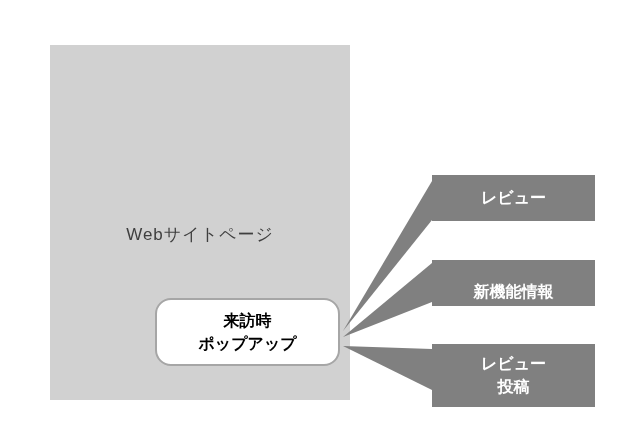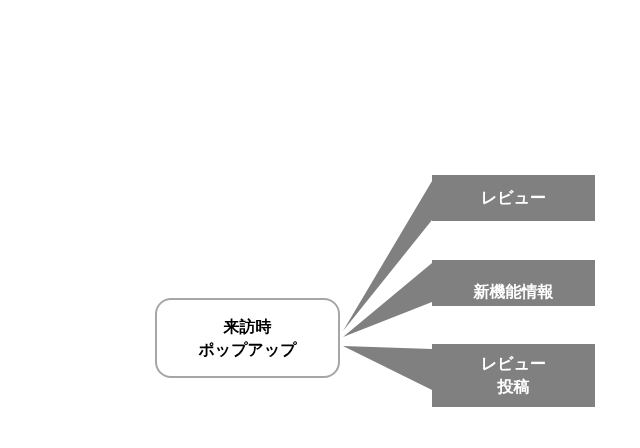--- a/index.html
+++ b/index.html
@@ -37,21 +37,21 @@
     left: 0;
     top: 0;
     width: 640px;
     height: 448px;
   }
   .popup {
     position: absolute;
     left: 155px;
     top: 298px;
     width: 185px;
-    height: 80px;
+    height: 68px;
     box-sizing: border-box;
     border-radius: 16px;
     border: 2px solid #a6a6a6;
     background: #ffffff;
     display: flex;
     align-items: center;
     justify-content: center;
     text-align: center;
   }
   .popup-label {
@@ -79,20 +79,23 @@
   }
   .box-1 { top: 175px; height: 46px; }
   .box-2 { top: 260px; height: 46px; }
   .box-3 { top: 344px; height: 63px; }
 </style>
 </head>
 <body>
 
 <div class="canvas">
 
+  <div class="website-panel" style="background: rgb(209, 209, 209);">
+    <span class="website-label" style="color: rgb(63, 63, 63);">Webサイトページ</span>
+  </div>
 
   <svg class="connectors" viewBox="0 0 640 448">
     <polygon points="343,331 432,181 432,220" fill="#808080"></polygon>
     <polygon points="343,337 432,263 432,302" fill="#808080"></polygon>
     <polygon points="343,346 432,349 432,390" fill="#808080"></polygon>
   </svg>
 
   <div class="popup" style="background: rgb(255, 255, 255);">
     <span class="popup-label" style="color: rgb(0, 0, 0);">来訪時
 ポップアップ</span>

